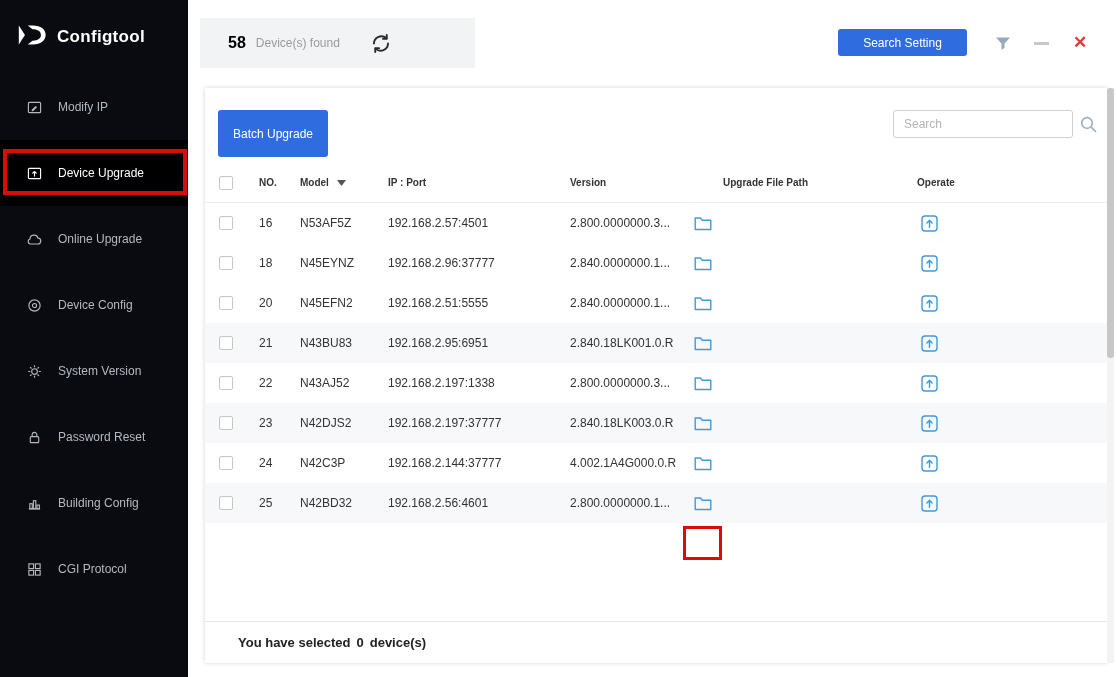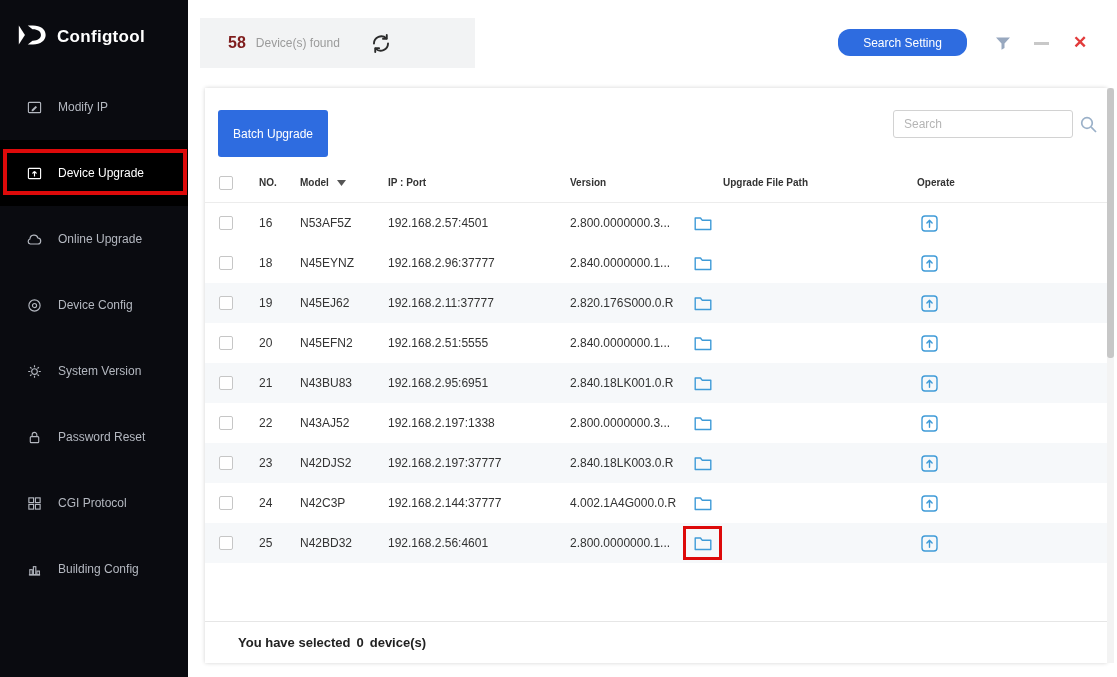--- a/index.html
+++ b/index.html
@@ -14,27 +14,27 @@
   .nav-item { height:66px; display:flex; align-items:center; gap:16px; padding-left:26px;
               color:#b4b8c0; font-size:12px; cursor:pointer; }
   .nav-item.active { background:#000; color:#fff; }
   .nico { width:16px; height:16px; display:inline-flex; align-items:center; justify-content:center; }
 
   
   .main { position:absolute; left:188px; top:0; width:929px; height:677px; background:#fff; }
 
   .count-box { position:absolute; left:12px; top:18px; width:275px; height:50px; background:#f2f3f4;
                display:flex; align-items:center; }
-  .count { font-size:16px; font-weight:bold; color:#7f1d1d; margin-left:28px; }
+  .count { font-size:16px; font-weight:bold; color:#000000; margin-left:28px; }
   .count-label { font-size:12px; color:#9b9b9b; margin-left:10px; }
   .refresh { margin-left:30px; display:inline-flex; cursor:pointer; }
 
   .btn-primary { background:#2e6ce0; color:#fff; border:none; border-radius:3px; font-size:12px;
                  font-family:"Liberation Sans",sans-serif; cursor:pointer; }
-  .search-setting { position:absolute; left:650px; top:29px; width:129px; height:27px;border-radius:12px; }
+  .search-setting { position:absolute; left:650px; top:29px; width:129px; height:27px; }
   .filter-ico { position:absolute; left:806px; top:36px; cursor:pointer; }
   .min-ico { position:absolute; left:846px; top:42px; width:15px; height:3px; background:#c8c8c8; cursor:pointer; }
   .close-ico { position:absolute; left:885px; top:32px; color:#e23b3b; font-size:17px; font-weight:bold; cursor:pointer; }
 
   
   .panel { position:absolute; left:17px; top:88px; width:902px; height:575px; background:#fff;
            box-shadow:0 0 4px rgba(0,0,0,.18); }
   .batch-btn { position:absolute; left:13px; top:22px; width:110px; height:47px; }
   .searchbox { position:absolute; left:688px; top:22px; display:flex; align-items:center; }
   .searchbox input { width:180px; height:28px; border:1px solid #d2d2d2; border-radius:3px;
@@ -141,38 +141,38 @@
             <svg width="15" height="15" viewBox="0 0 16 16" fill="none" stroke="currentColor" stroke-width="1.2">
               <rect x="3.5" y="7" width="9" height="6.5" rx="1"></rect>
               <path d="M5.5 7V5a2.5 2.5 0 0 1 5 0v2"></path>
             </svg>
           </span>
           <span>Password Reset</span>
         </div>
         <div class="nav-item">
           <span class="nico">
             <svg width="15" height="15" viewBox="0 0 16 16" fill="none" stroke="currentColor" stroke-width="1.2">
+              <path d="M2 13.7h12"></path>
+              <rect x="3" y="8.2" width="2.6" height="5.5"></rect>
+              <rect x="6.8" y="5" width="2.6" height="8.7"></rect>
+              <rect x="10.6" y="9.7" width="2.6" height="4"></rect>
+            </svg>
+          </span>
+          <span>Building Config</span>
+        </div>
+        <div class="nav-item">
+          <span class="nico">
+            <svg width="15" height="15" viewBox="0 0 16 16" fill="none" stroke="currentColor" stroke-width="1.2">
               <rect x="2" y="2" width="5" height="5"></rect>
               <rect x="9" y="2" width="5" height="5"></rect>
               <rect x="2" y="9" width="5" height="5"></rect>
               <rect x="9" y="9" width="5" height="5"></rect>
             </svg>
           </span>
           <span>CGI Protocol</span>
-        </div>
-        <div class="nav-item">
-          <span class="nico">
-            <svg width="15" height="15" viewBox="0 0 16 16" fill="none" stroke="currentColor" stroke-width="1.2">
-              <path d="M2 13.7h12"></path>
-              <rect x="3" y="8.2" width="2.6" height="5.5"></rect>
-              <rect x="6.8" y="5" width="2.6" height="8.7"></rect>
-              <rect x="10.6" y="9.7" width="2.6" height="4"></rect>
-            </svg>
-          </span>
-          <span>Building Config</span>
         </div>
       </nav>
   </aside>
 
   <div class="main">
 
     <div class="count-box">
       <span class="count">58</span>
       <span class="count-label">Device(s) found</span>
       <span class="refresh">
@@ -256,38 +256,20 @@
                   <path d="M1.2 2h5.3l1.6 2.2h8.7v9.3H1.2V2z"></path>
                 </svg>
               </span></div>
             <div class="td c-op"><span class="upload">
                 <svg width="17" height="17" viewBox="0 0 17 17" fill="none" stroke="#3f9bd8" stroke-width="1.4" stroke-linecap="round" stroke-linejoin="round">
                   <rect x="1" y="1" width="15" height="15" rx="3"></rect>
                   <path d="M8.5 12.2V5.3M8.5 5.3L5.9 7.9M8.5 5.3l2.6 2.6"></path>
                 </svg>
               </span></div>
           </div>
-          <div class="tr grid-row alt">
-            <div class="td"><span class="cb"></span></div>
-            <div class="td c-no">19</div>
-            <div class="td c-model">N45EJ62</div>
-            <div class="td c-ip">192.168.2.11:37777</div>
-            <div class="td c-ver">2.820.176S000.0.R</div>
-            <div class="td c-path"><span class="folder">
-                <svg width="18" height="15" viewBox="0 0 18 15" fill="none" stroke="#3f9bd8" stroke-width="1.4" stroke-linejoin="round">
-                  <path d="M1.2 2h5.3l1.6 2.2h8.7v9.3H1.2V2z"></path>
-                </svg>
-              </span></div>
-            <div class="td c-op"><span class="upload">
-                <svg width="17" height="17" viewBox="0 0 17 17" fill="none" stroke="#3f9bd8" stroke-width="1.4" stroke-linecap="round" stroke-linejoin="round">
-                  <rect x="1" y="1" width="15" height="15" rx="3"></rect>
-                  <path d="M8.5 12.2V5.3M8.5 5.3L5.9 7.9M8.5 5.3l2.6 2.6"></path>
-                </svg>
-              </span></div>
-          </div>
           <div class="tr grid-row">
             <div class="td"><span class="cb"></span></div>
             <div class="td c-no">20</div>
             <div class="td c-model">N45EFN2</div>
             <div class="td c-ip">192.168.2.51:5555</div>
             <div class="td c-ver">2.840.0000000.1...</div>
             <div class="td c-path"><span class="folder">
                 <svg width="18" height="15" viewBox="0 0 18 15" fill="none" stroke="#3f9bd8" stroke-width="1.4" stroke-linejoin="round">
                   <path d="M1.2 2h5.3l1.6 2.2h8.7v9.3H1.2V2z"></path>
                 </svg>

